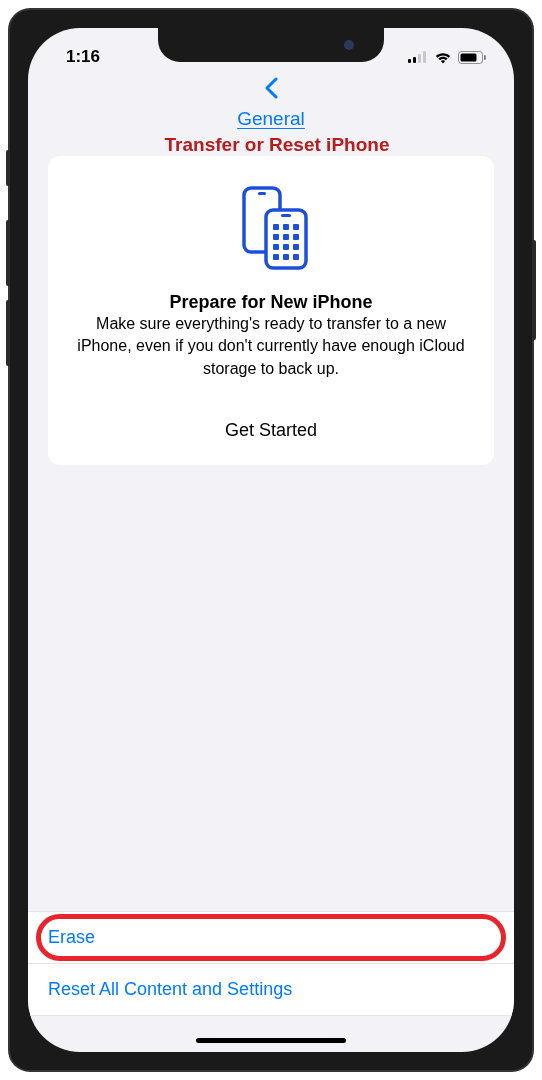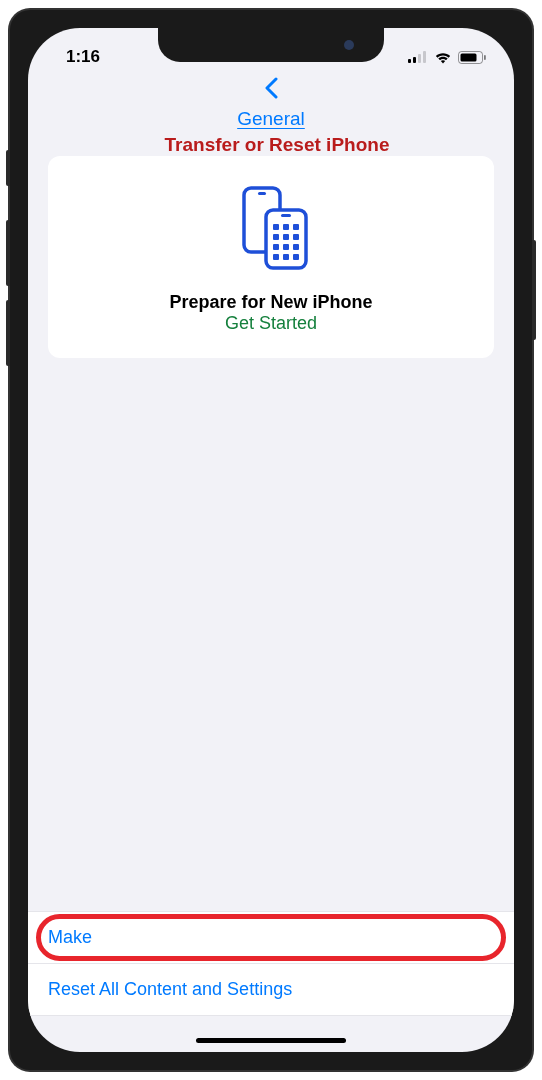--- a/index.html
+++ b/index.html
@@ -145,21 +145,21 @@
       margin-bottom: 0;
     }
     .card-desc {
       font-size: 16px;
       line-height: 1.4;
       color: #000;
       margin-bottom: 40px;
       padding: 0 6px;
     }
     .card-link {
-      color: #15803d;
+      color: #000000;
       font-size: 18px;
       text-align: center;
     }
     .spacer {
       flex: 1;
     }
     .list-group {
       background: #fff;
       margin: 0 -20px;
     }
@@ -262,28 +262,29 @@
               <rect x="41" y="60" width="6" height="6" rx="1"></rect>
               <rect x="51" y="60" width="6" height="6" rx="1"></rect>
               <rect x="61" y="60" width="6" height="6" rx="1"></rect>
               <rect x="41" y="70" width="6" height="6" rx="1"></rect>
               <rect x="51" y="70" width="6" height="6" rx="1"></rect>
               <rect x="61" y="70" width="6" height="6" rx="1"></rect>
             </g>
           </svg>
         </div>
         <div class="card-title">Prepare for New iPhone</div>
+        <div class="card-desc">Make sure everything's ready to transfer to a new iPhone, even if you don't currently have enough iCloud storage to back up.</div>
         <div class="card-link">Get Started</div>
       </div>
 
       <div class="spacer"></div>
 
       <div class="list-group">
         <div class="list-item">
-          <span>Make</span>
+          <span>Erase</span>
           <div class="highlight-ring"></div>
         </div>
         <div class="list-item">
           <span>Reset All Content and Settings</span>
         </div>
       </div>
 
       <div class="bottom-safe"></div>
     </div>
 

